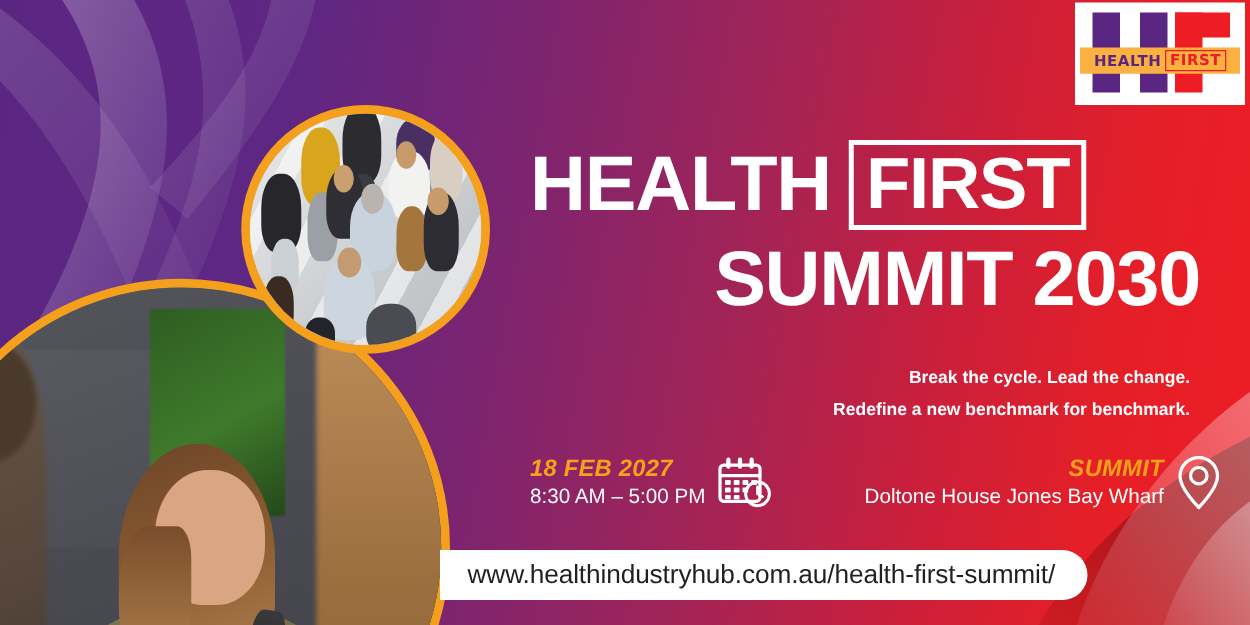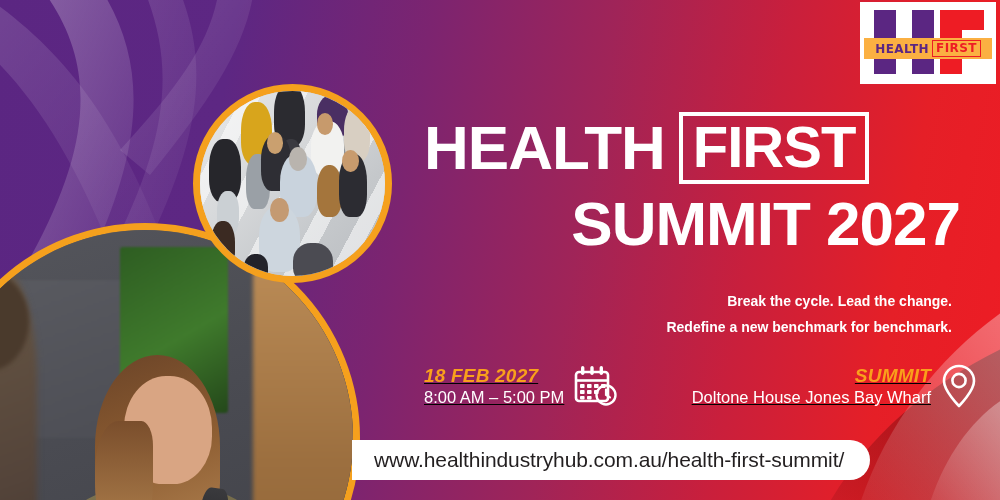--- a/index.html
+++ b/index.html
@@ -134,21 +134,21 @@
   .tagline{
     position:absolute; right:48px; top:288px; width:560px;
     text-align:right; color:#fff;
     font-size:14px; line-height:26px; font-weight:bold;
     font-family:"Liberation Sans", sans-serif;
   }
 
   
   .details{
     position:absolute; left:424px; top:362px; right:22px;
-    display:flex; align-items:center; justify-content:space-between;text-decoration:underline;
+    display:flex; align-items:center; justify-content:space-between;
   }
   .detail-block{ display:flex; align-items:center; gap:9px; }
   .dt-text{ text-align:left; }
   .dt-text-r{ text-align:right; }
   .dt-big{
     color:#f9a01b; font-weight:bold; font-size:19px; line-height:22px;
     font-style:italic; letter-spacing:.2px;
     font-family:"Liberation Sans", sans-serif;
   }
   .dt-small{
@@ -263,35 +263,35 @@
       <span class="fig" style="left:24%;top:88%;width:13%;height:16%;background:#23232a;"></span>
     </div>
   </div>
 
   <div class="headline">
     <div class="hl-row">
       <span class="hl-word">HEALTH</span>
       <span class="hl-boxed">FIRST</span>
     </div>
     <div class="hl-row hl-row2">
-      <span class="hl-line2" style="width:100%;">SUMMIT 2027</span>
+      <span class="hl-line2" style="width:100%;">SUMMIT 2030</span>
     </div>
   </div>
 
   <div class="tagline">
     <div>Break the cycle. Lead the change.</div>
     <div>Redefine a new benchmark for benchmark.</div>
   </div>
 
   <div class="details">
 
     <div class="detail-block">
       <div class="dt-text">
         <div class="dt-big">18 FEB 2027</div>
-        <div class="dt-small">8:00 AM – 5:00 PM</div>
+        <div class="dt-small">8:30 AM – 5:00 PM</div>
       </div>
       <svg width="46" height="44" viewBox="0 0 46 44">
         <rect x="3" y="8" width="32" height="29" rx="3" fill="none" stroke="#fff" stroke-width="2.6"></rect>
         <line x1="3" y1="16.5" x2="35" y2="16.5" stroke="#fff" stroke-width="2.6"></line>
         <rect x="8" y="2" width="3.4" height="9" rx="1.7" fill="#fff"></rect>
         <rect x="17.3" y="2" width="3.4" height="9" rx="1.7" fill="#fff"></rect>
         <rect x="26.6" y="2" width="3.4" height="9" rx="1.7" fill="#fff"></rect>
         <g fill="#fff">
           <rect x="7" y="20" width="4.6" height="4" rx="0.8"></rect>
           <rect x="14" y="20" width="4.6" height="4" rx="0.8"></rect>

